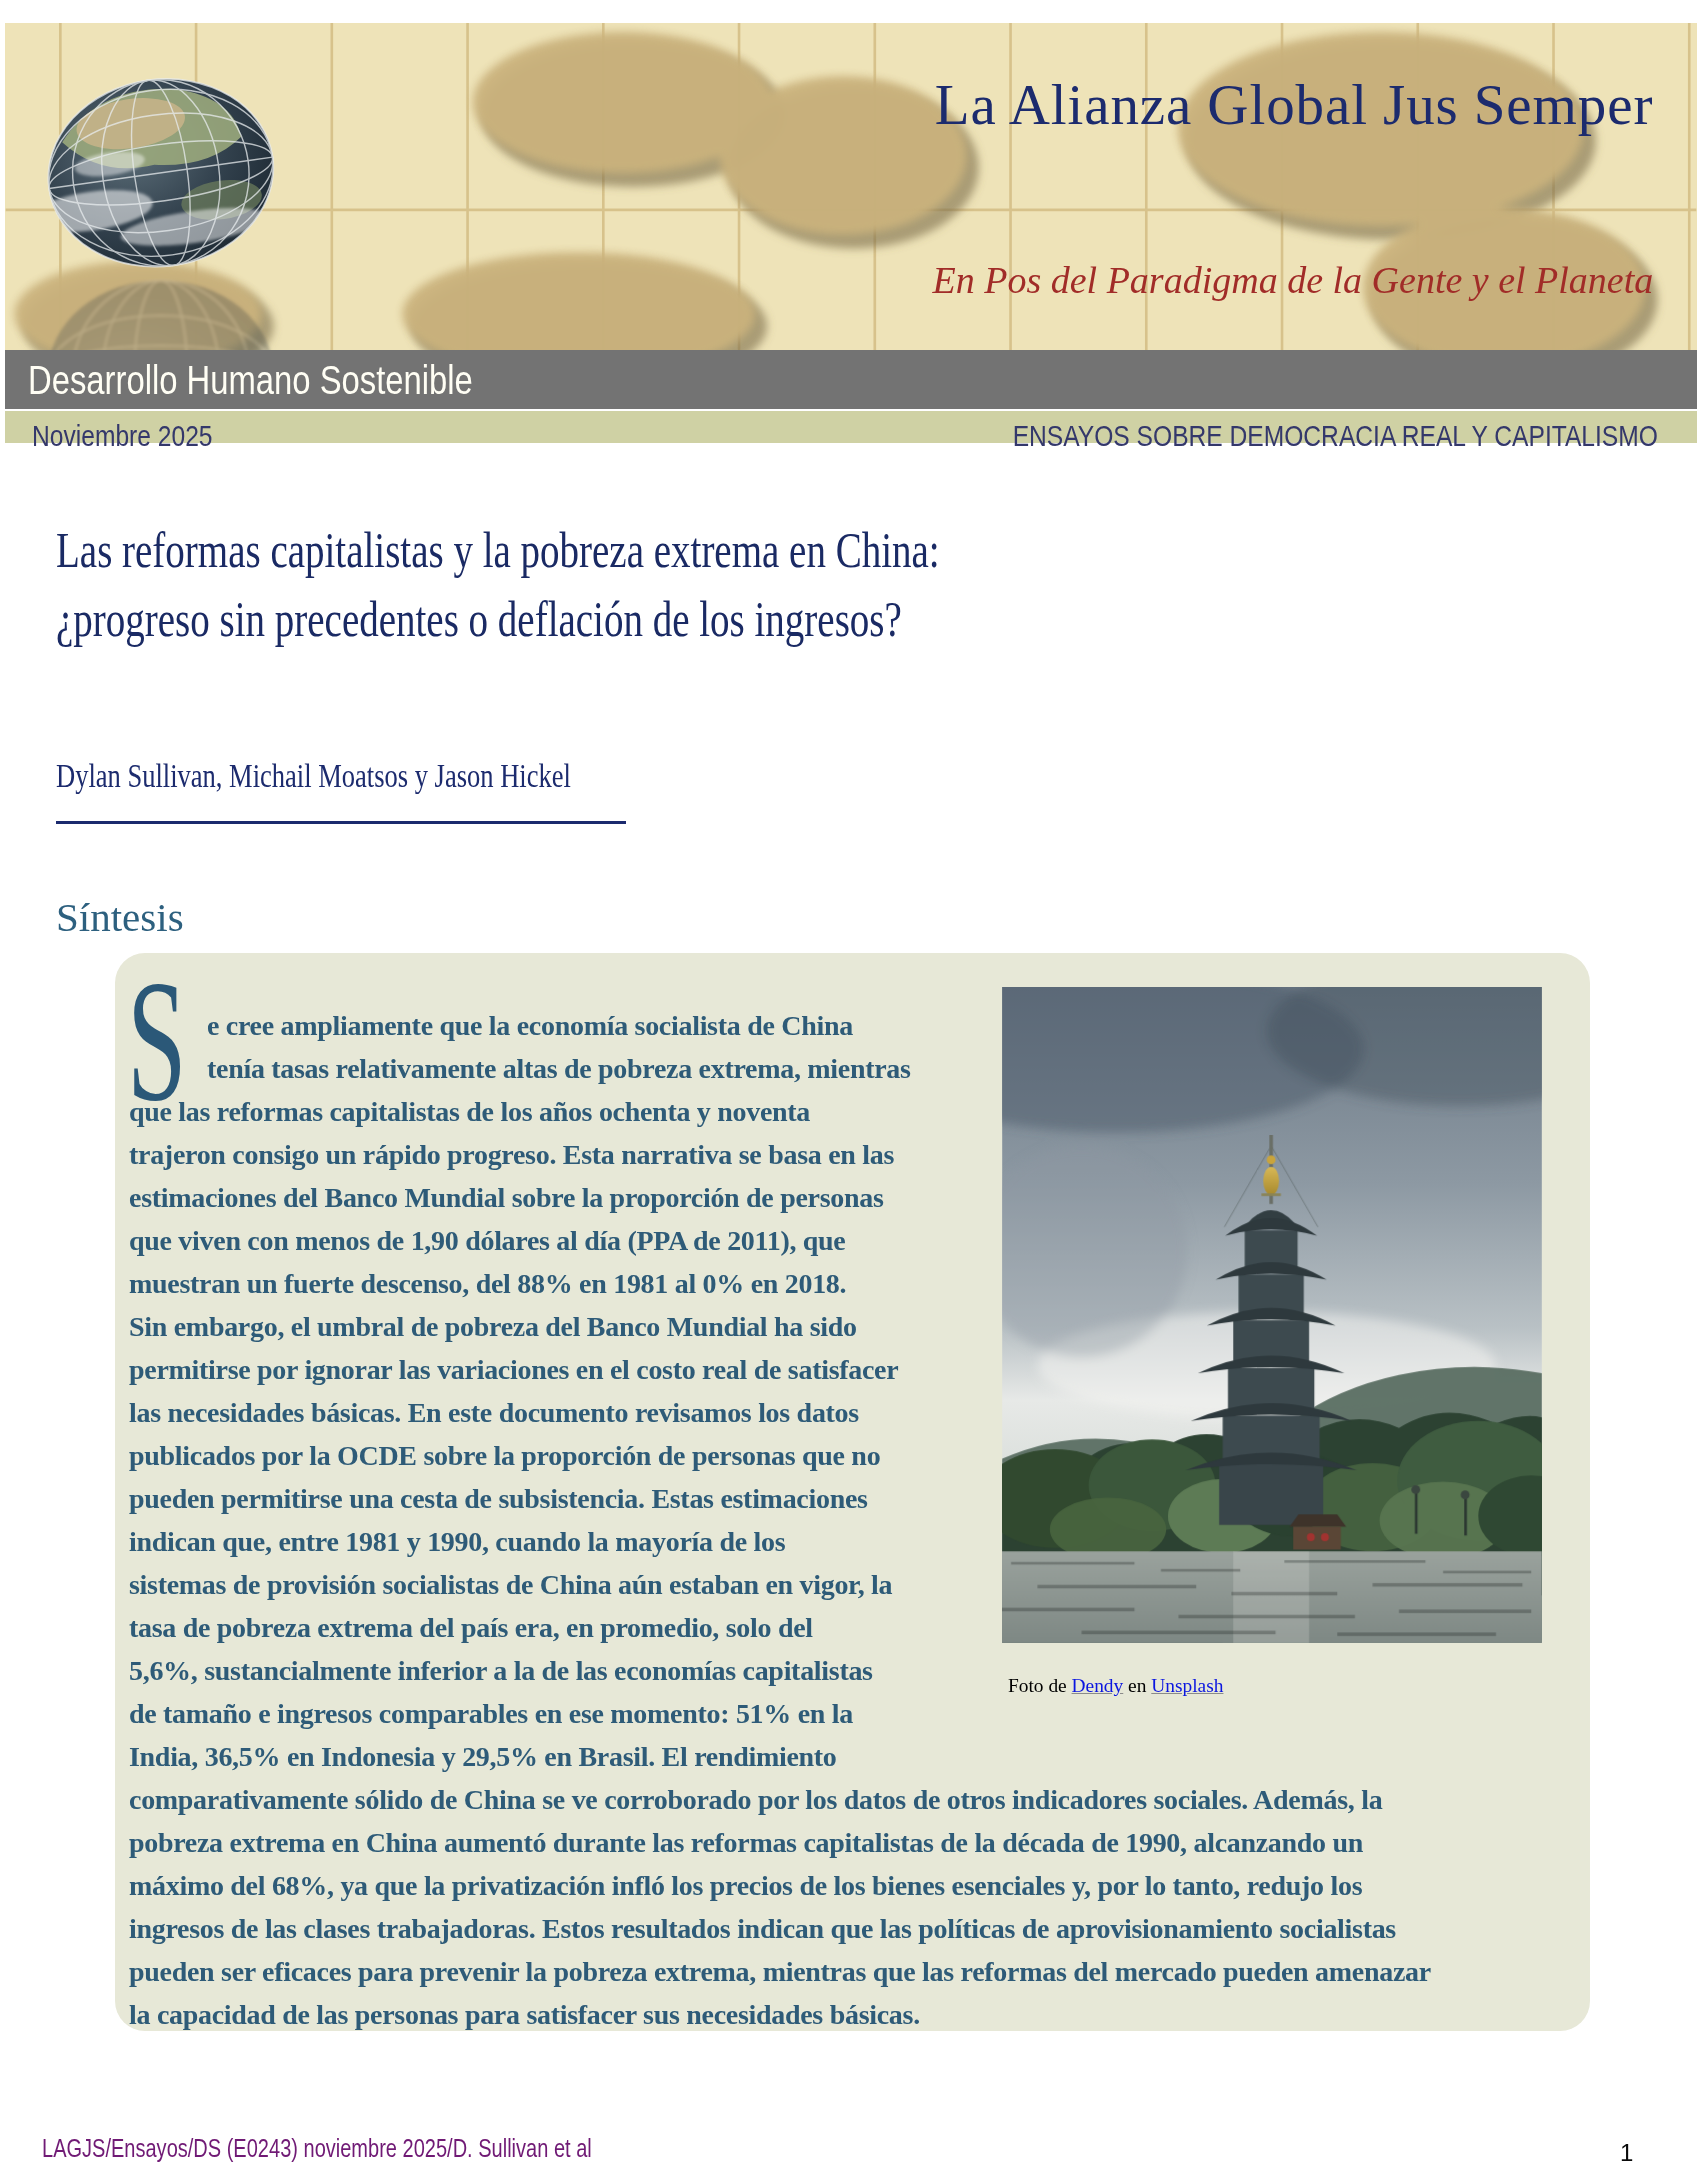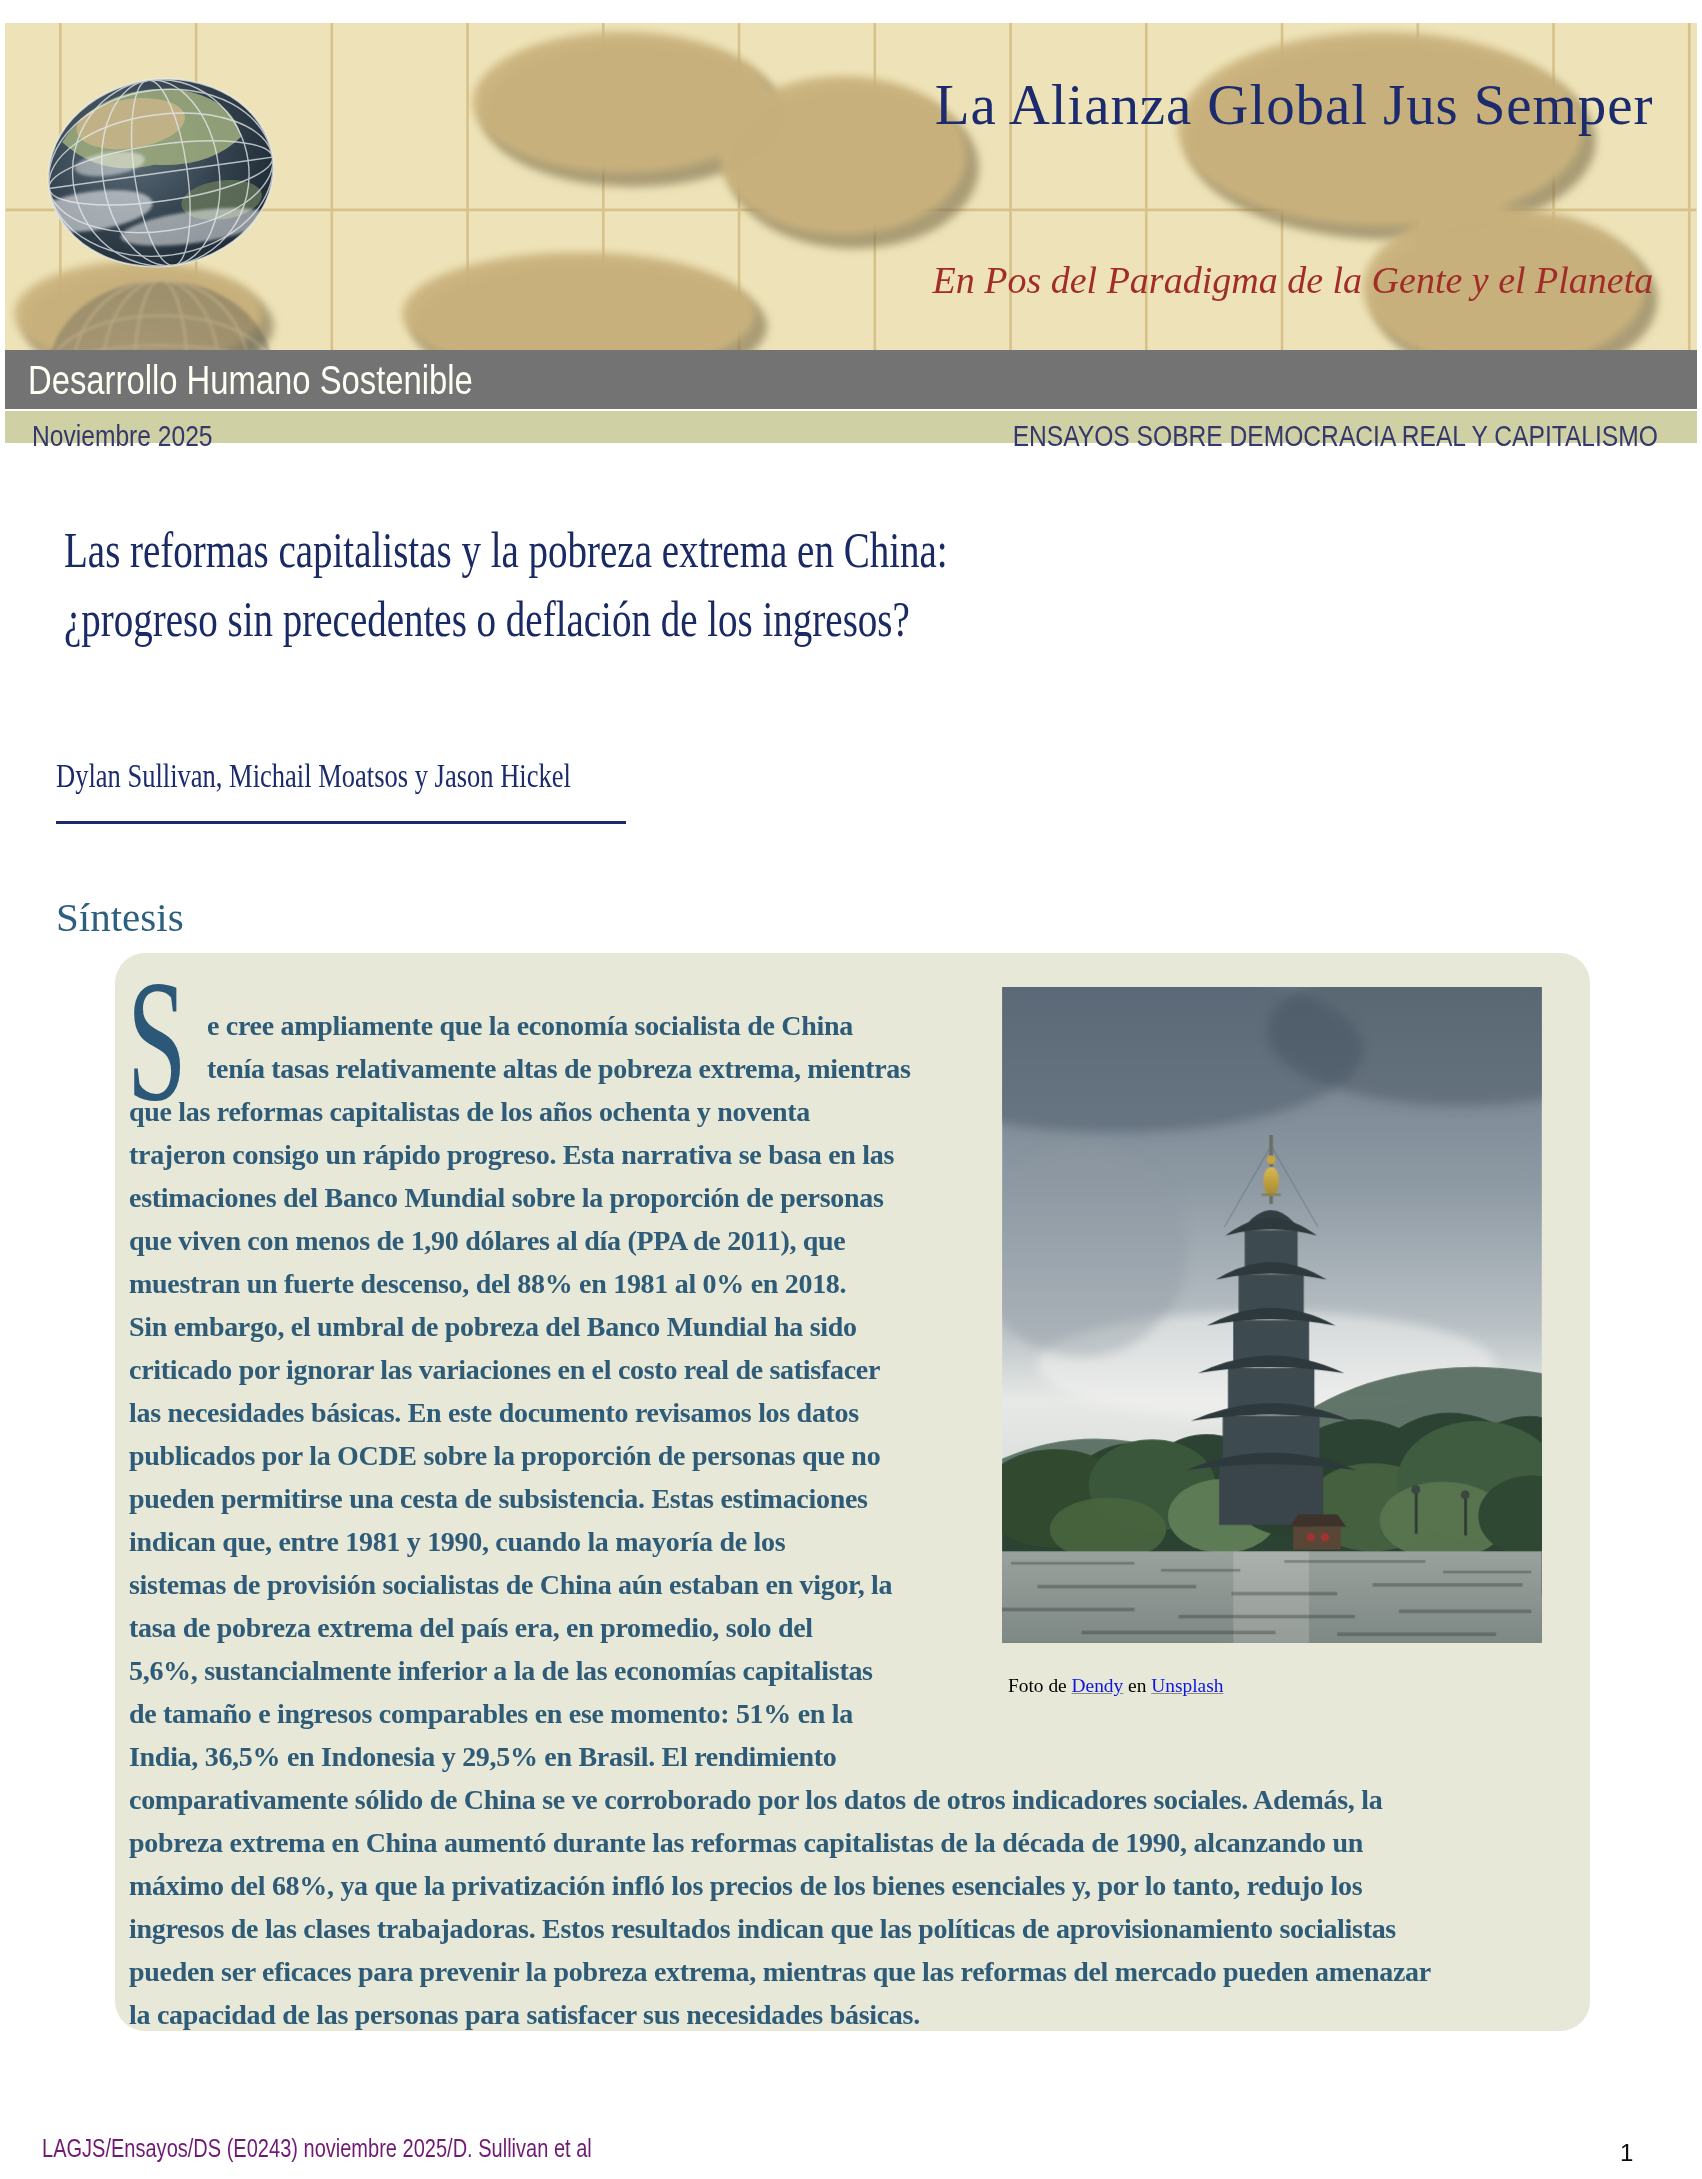--- a/index.html
+++ b/index.html
@@ -19,21 +19,21 @@
   #band1{left:5.3px;top:350px;width:1692px;height:59px;background:#737373;}
   #band1-label{position:absolute;left:23px;top:8px;font-size:40px;color:#fffef4;
         font-family:"Liberation Sans",sans-serif;transform:scaleX(.82);}
   #band2{left:5.3px;top:411px;width:1692px;height:32px;background:#cfd1a4;}
   #band2-left{position:absolute;left:26.5px;top:8px;font-size:30px;color:#34386b;
         font-family:"Liberation Sans",sans-serif;transform:scaleX(.82);}
   #band2-right{position:absolute;right:39px;top:8px;font-size:30px;color:#34386b;
         font-family:"Liberation Sans",sans-serif;transform:scaleX(.82);}
 
   
-  .doc-title-line{left:56px;font-size:50px;line-height:69px;color:#1a2a64;white-space:nowrap;margin-left:8px;}
+  .doc-title-line{left:56px;font-size:50px;line-height:69px;color:#1a2a64;white-space:nowrap;}
   .doc-title-line span{transform:scaleX(.78);}
   #authors{left:56px;top:757px;font-size:34px;color:#1c2b6e;white-space:nowrap;}
   #authors span{transform:scaleX(.78);}
   #author-rule{left:56px;top:821px;width:570px;height:2.6px;background:#1b2a6e;}
   #section-heading{left:56px;top:893px;font-size:41px;color:#2d607f;}
 
   
   #synthesis-box{left:115px;top:953px;width:1475px;height:1078px;background:#e7e8d7;
         border-radius:30px;}
   #box-text{position:absolute;left:14px;top:51px;right:23px;font-weight:bold;}
@@ -177,21 +177,21 @@
 
     <div id="box-text">
       <div class="ln indent">e cree ampliamente que la economía socialista de China</div>
       <div class="ln indent">tenía tasas relativamente altas de pobreza extrema, mientras</div>
       <div class="ln">que las reformas capitalistas de los años ochenta y noventa</div>
       <div class="ln">trajeron consigo un rápido progreso. Esta narrativa se basa en las</div>
       <div class="ln">estimaciones del Banco Mundial sobre la proporción de personas</div>
       <div class="ln">que viven con menos de 1,90 dólares al día (PPA de 2011), que</div>
       <div class="ln">muestran un fuerte descenso, del 88% en 1981 al 0% en 2018.</div>
       <div class="ln">Sin embargo, el umbral de pobreza del Banco Mundial ha sido</div>
-      <div class="ln">criticado por ignorar las variaciones en el costo real de satisfacer</div>
+      <div class="ln">permitirse por ignorar las variaciones en el costo real de satisfacer</div>
       <div class="ln">las necesidades básicas. En este documento revisamos los datos</div>
       <div class="ln">publicados por la OCDE sobre la proporción de personas que no</div>
       <div class="ln">pueden permitirse una cesta de subsistencia. Estas estimaciones</div>
       <div class="ln">indican que, entre 1981 y 1990, cuando la mayoría de los</div>
       <div class="ln">sistemas de provisión socialistas de China aún estaban en vigor, la</div>
       <div class="ln">tasa de pobreza extrema del país era, en promedio, solo del</div>
       <div class="ln">5,6%, sustancialmente inferior a la de las economías capitalistas</div>
       <div class="ln">de tamaño e ingresos comparables en ese momento: 51% en la</div>
       <div class="ln">India, 36,5% en Indonesia y 29,5% en Brasil. El rendimiento</div>
       <div class="ln">comparativamente sólido de China se ve corroborado por los datos de otros indicadores sociales. Además, la</div>

